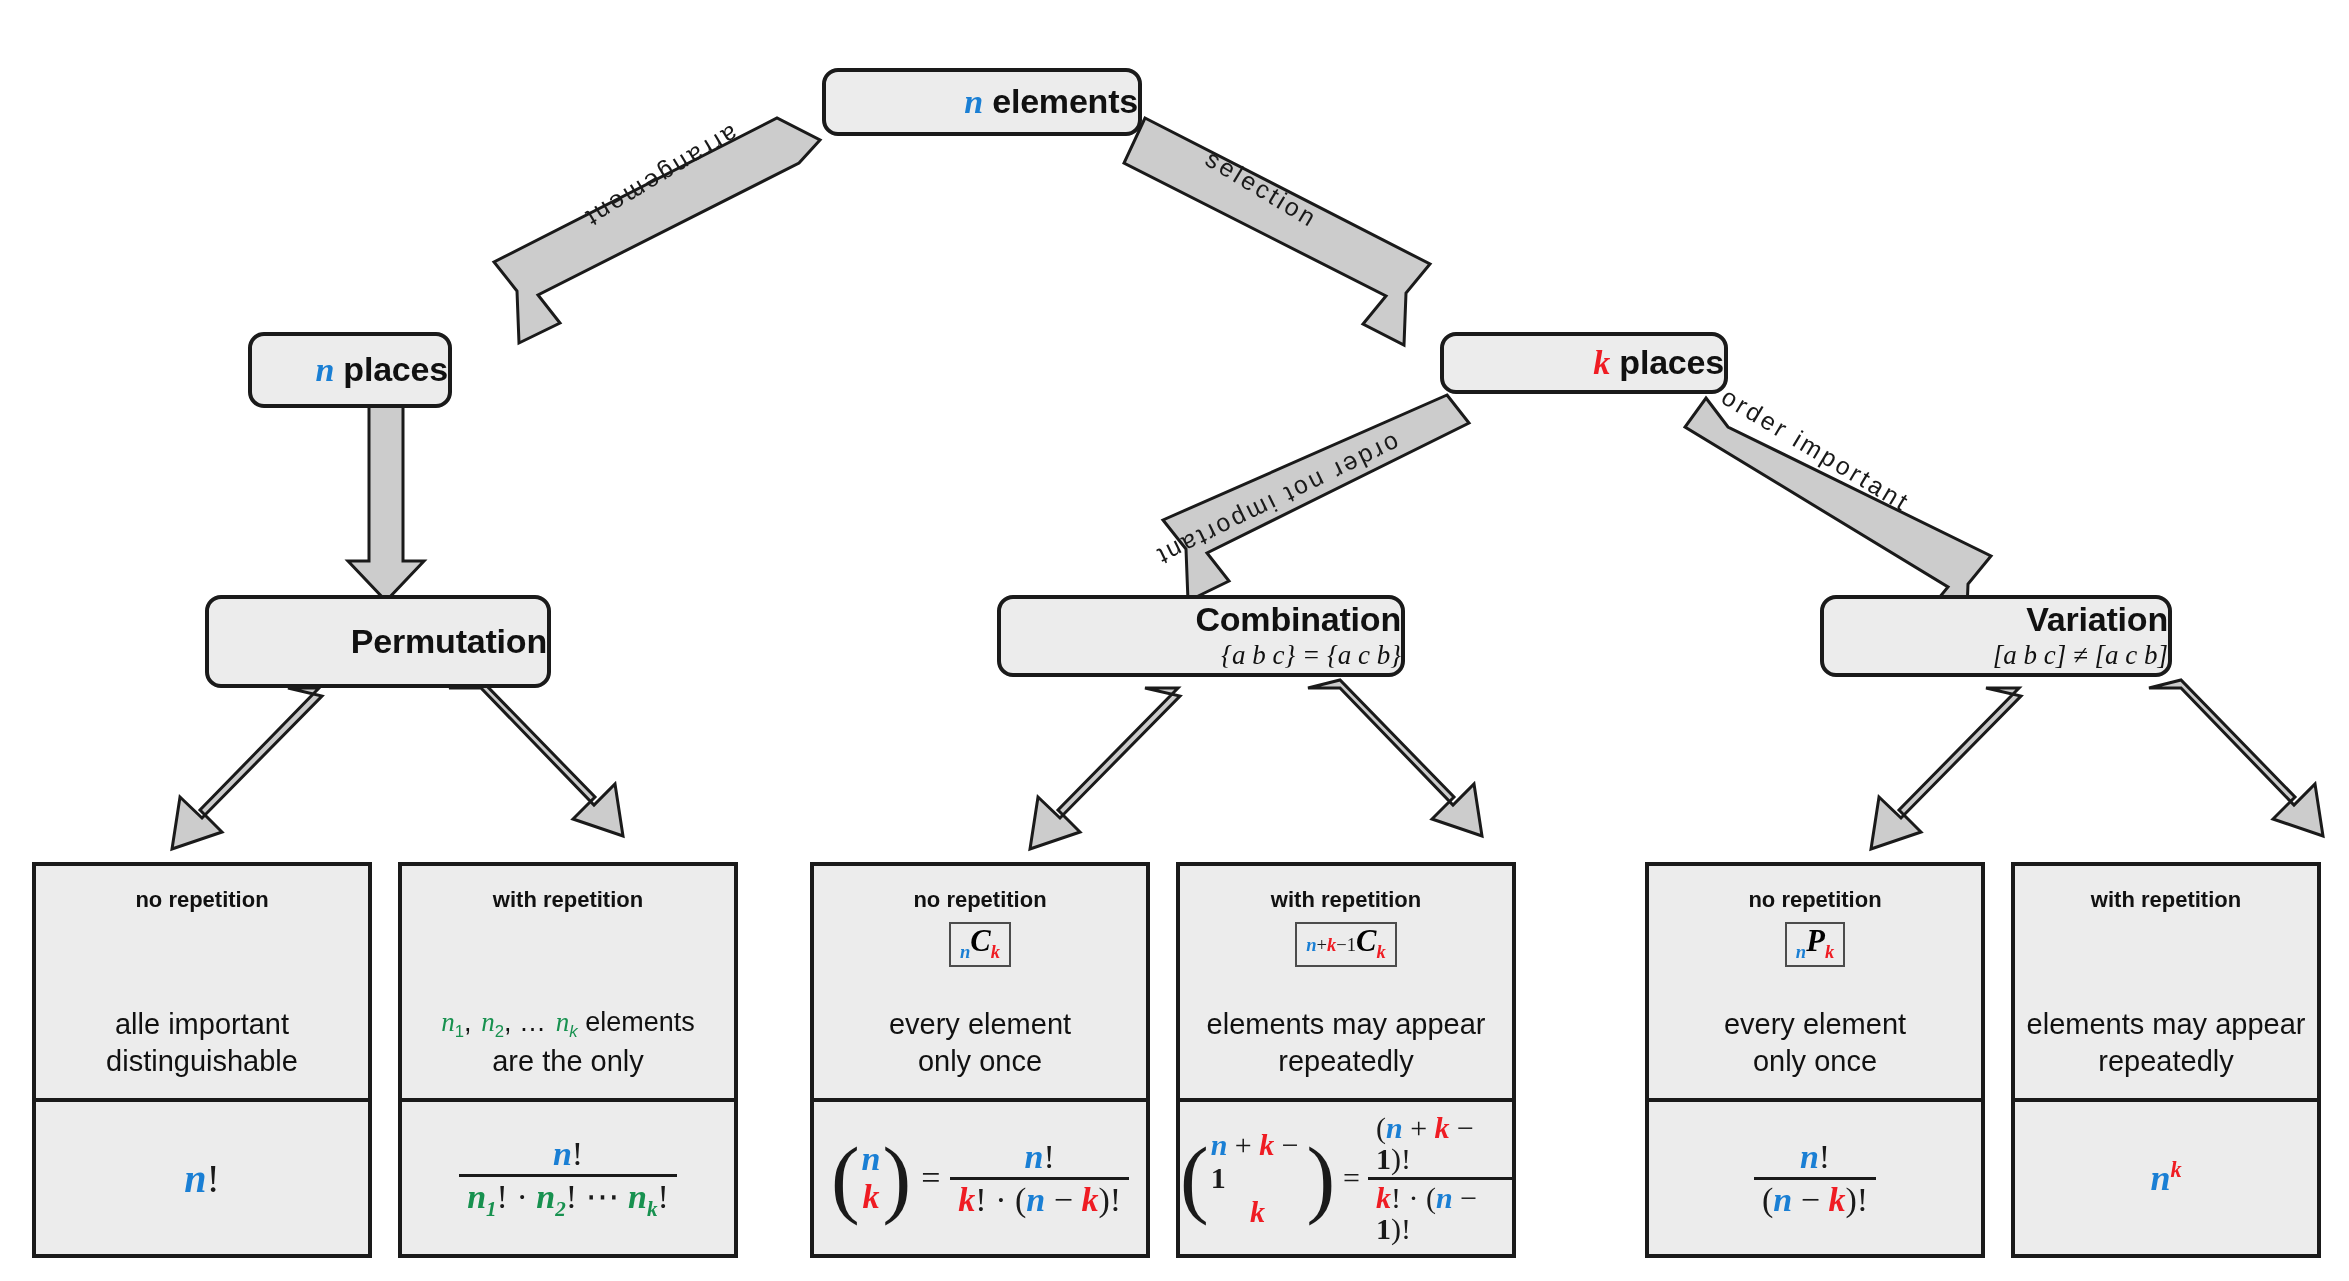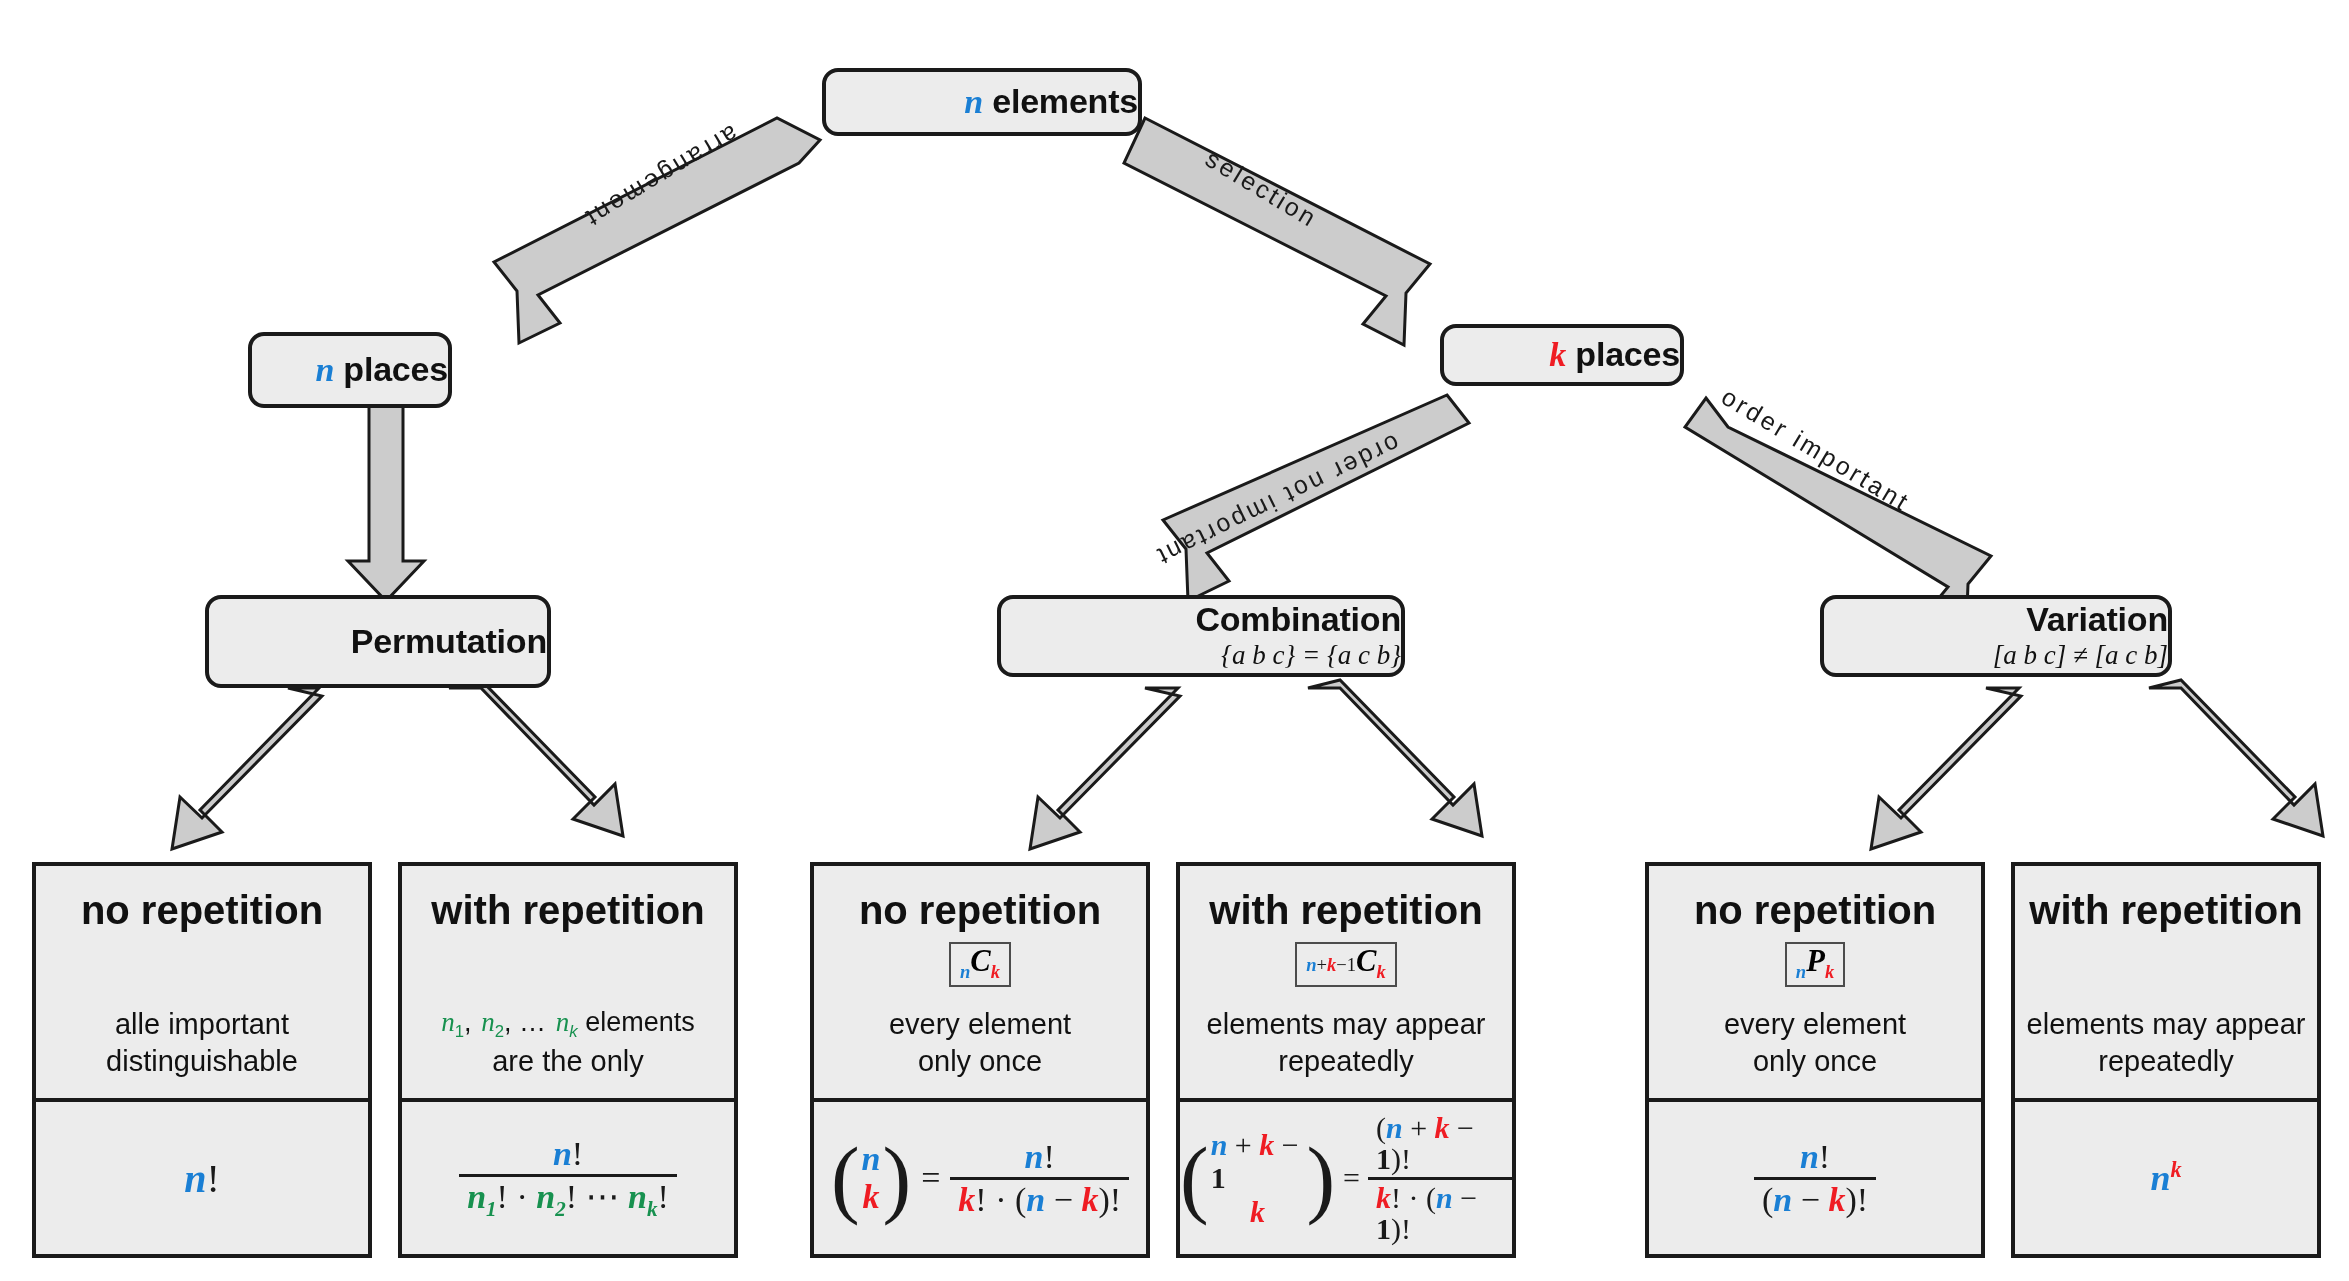--- a/index.html
+++ b/index.html
@@ -68,21 +68,21 @@
     flex: 1 1 auto;
     box-sizing: border-box;
     border-bottom: 4px solid #1a1a1a;
     display: flex;
     flex-direction: column;
     align-items: center;
     padding-top: 22px;
   }
   .leaf .head {
     font-weight: bold;
-    font-size: 40px;
+    font-size: 22px;
     line-height: 1.1;
     color: #111;
     white-space: nowrap;
   }
   .leaf .notation {
     margin-top: 10px;
     border: 2px solid #4c4c4c;
     background: #ececec;
     padding: 1px 9px 3px 9px;
     font-family: "Liberation Serif", serif;
@@ -249,21 +249,21 @@
     </div>
   </div>
 
   <div class="node" style="left:248px; top:332px; width:204px; height:76px;">
     <div class="title">
       <span class="mvar blue">n</span>
       <span>places</span>
     </div>
   </div>
 
-  <div class="node" style="left:1440px; top:324px; width:244px; height:62px;">
+  <div class="node" style="left:1440px; top:332px; width:288px; height:62px;">
     <div class="title">
       <span class="mvar red">k</span>
       <span>places</span>
     </div>
   </div>
 
   <div class="node" style="left:205px; top:595px; width:346px; height:93px;">
     <div class="title">Permutation</div>
   </div>
 

